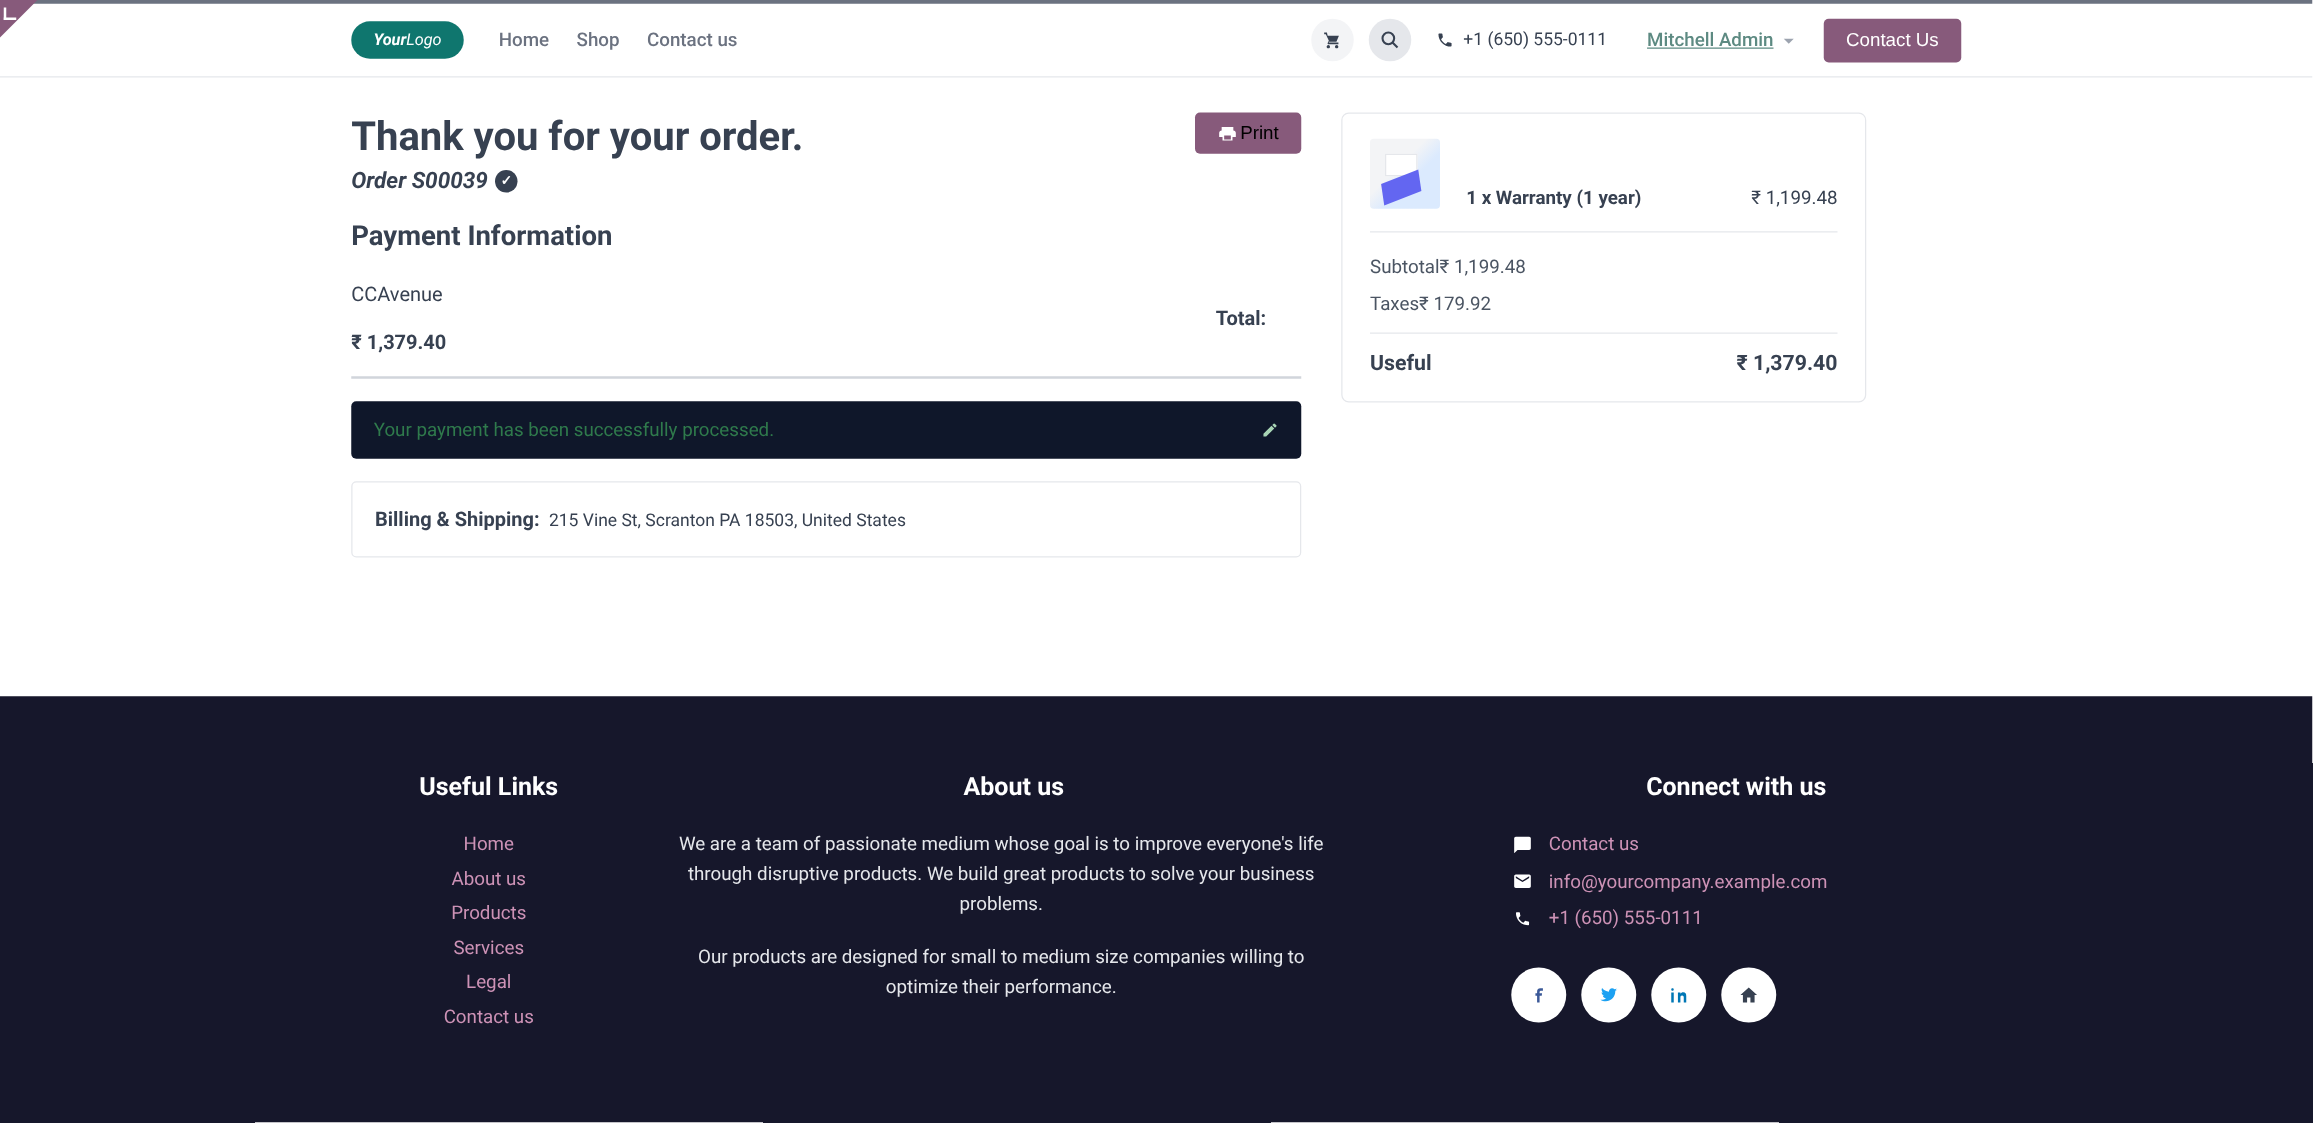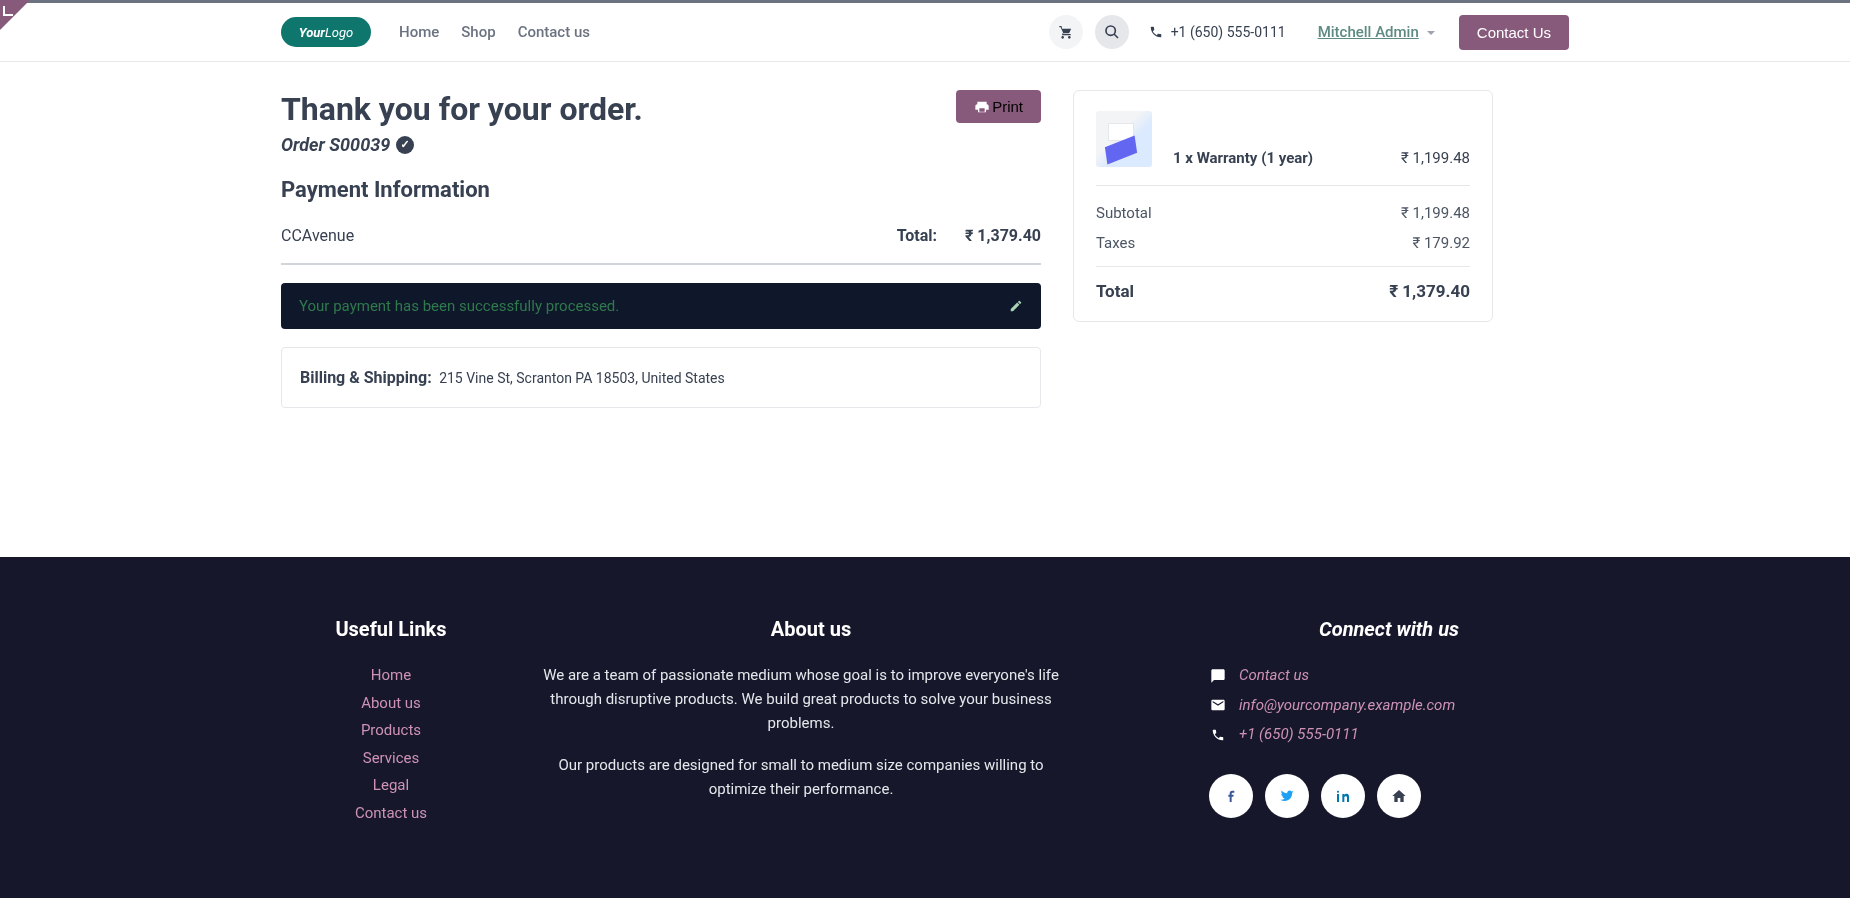--- a/index.html
+++ b/index.html
@@ -32,41 +32,41 @@
     .container { max-width: 1320px; margin: 0 auto; padding: 28px 16px 40px; display: flex; gap: 32px; }
     .main-col { flex: 1 1 auto; max-width: 760px; }
     .side-col { width: 420px; flex: 0 0 420px; }
     
     h1 { font-size: 32px; font-weight: 700; color: #374151; margin-bottom: 6px; }
     .order-line { font-size: 18px; font-style: italic; font-weight: 700; color: #374151; display: flex; align-items: center; gap: 6px; margin-bottom: 22px; }
     .check-badge { display: inline-flex; align-items: center; justify-content: center; width: 18px; height: 18px; border-radius: 50%; background: #374151; color: #fff; font-size: 11px; font-style: normal; }
     
     h3 { font-size: 22px; font-weight: 700; color: #374151; margin-bottom: 18px; }
     
-    .pay-row { display: flex; justify-content: space-between; font-size: 16px; padding: 6px 0 18px; border-bottom: 2px solid #d1d5db; margin-bottom: 18px; }
+    .pay-row { display: flex; justify-content: space-between; font-size: 16px; padding: 6px 0 18px; border-bottom: 2px solid #d1d5db; margin-bottom: 18px; flex-direction: column; }
     .pay-row .tot-label { font-weight: 700; margin-left: auto; margin-right: 28px; }
     .pay-row .tot-val { font-weight: 700; }
     
     .alert-success { background: #0f172a; color: #2f7a4c; border-radius: 4px; padding: 14px 18px; display: flex; justify-content: space-between; align-items: center; font-size: 15px; margin-bottom: 18px; }
     .alert-success .edit { color: #a8d4b5; cursor: pointer; }
     
     .card { border: 1px solid #e5e7eb; border-radius: 4px; padding: 20px 18px; font-size: 14px; }
     .card .bs-label { font-size: 16px; font-weight: 700; margin-right: 4px; }
     
     .head-row { display: flex; justify-content: space-between; align-items: flex-start; }
     
     .summary-card { border: 1px solid #e5e7eb; border-radius: 6px; padding: 20px 22px; }
     .item-row { display: flex; align-items: flex-end; gap: 21px; padding-bottom: 18px; border-bottom: 1px solid #e5e7eb; margin-bottom: 12px; }
     .item-thumb { width: 56px; height: 56px; background: linear-gradient(135deg, #f3f4f6 40%, #dbeafe 60%); border-radius: 3px; position: relative; overflow: hidden; flex: 0 0 56px; }
     .item-thumb::after { content: ""; position: absolute; bottom: 8px; left: 10px; width: 30px; height: 18px; background: #6366f1; transform: skewY(-14deg) rotate(-8deg); }
     .item-thumb::before { content: ""; position: absolute; top: 12px; left: 12px; width: 24px; height: 16px; background: #fff; border: 1px solid #e5e7eb; }
     .item-name { font-weight: 700; font-size: 15px; flex: 1; color: #374151; }
     .item-price { font-weight: 400; font-size: 15px; color: #374151; }
     
-    .sum-line { display: flex; justify-content: space-between; font-size: 15px; padding: 6px 0; color: #4b5563; }
+    .sum-line { display: flex; font-size: 15px; padding: 6px 0; color: #4b5563; }
     .sum-total { display: flex; justify-content: space-between; font-size: 17px; font-weight: 700; padding: 14px 0 0; border-top: 1px solid #e5e7eb; margin-top: 8px; color: #374151; }
     
     .footer { background: #16172b; color: #fff; padding: 60px 0 70px; margin-top: auto; min-height: 280px; text-align: center; }
     .footer-inner { max-width: 1320px; margin: 0 auto; padding: 0 16px; display: flex; gap: 40px; }
     .footer-col { }
     .footer-col h4 { font-size: 20px; font-weight: 700; margin-bottom: 22px; }
     .footer-links { list-style: none; }
     .footer-links li { margin-bottom: 2px; }
     .footer-links a { color: #cd92b6; text-decoration: none; font-size: 15px; line-height: 1.7; }
     .about-text { color: #e5e7eb; font-size: 15px; line-height: 1.6; max-width: 520px; }
@@ -81,21 +81,21 @@
     .social-btn { width: 44px; height: 44px; border-radius: 50%; background: #fff; display: flex; align-items: center; justify-content: center; cursor: pointer; }
     .social-btn svg { width: 16px; height: 16px; }
     
     .page-wrap { min-height: 898px; display: flex; flex-direction: column; }
     .content-wrap { flex: 1; }
     
     svg { display: block; }
     
     .col-links { flex: 0 0 220px; }
     .col-about { flex: 0 0 540px; }
-    .col-connect { margin-left: auto; flex: 0 0 360px; font-style: italic; }
+    .col-connect { margin-left: auto; flex: 0 0 360px; }
   </style>
 </head>
 <body>
 
 <div class="page-wrap">
   <div class="corner-tab"></div>
 
   <nav class="navbar">
     <div class="nav-inner">
       <div class="logo"><span class="y">Your</span>Logo</div>
@@ -181,21 +181,21 @@
           </div>
           <div class="sum-line">
             <span>Subtotal</span>
             <span>₹ 1,199.48</span>
           </div>
           <div class="sum-line">
             <span>Taxes</span>
             <span>₹ 179.92</span>
           </div>
           <div class="sum-total">
-            <span>Total</span>
+            <span>Useful</span>
             <span>₹ 1,379.40</span>
           </div>
         </div>
       </div>
     </div>
   </div>
 
   <footer class="footer">
     <div class="footer-inner">
       <div class="footer-col col-links">

